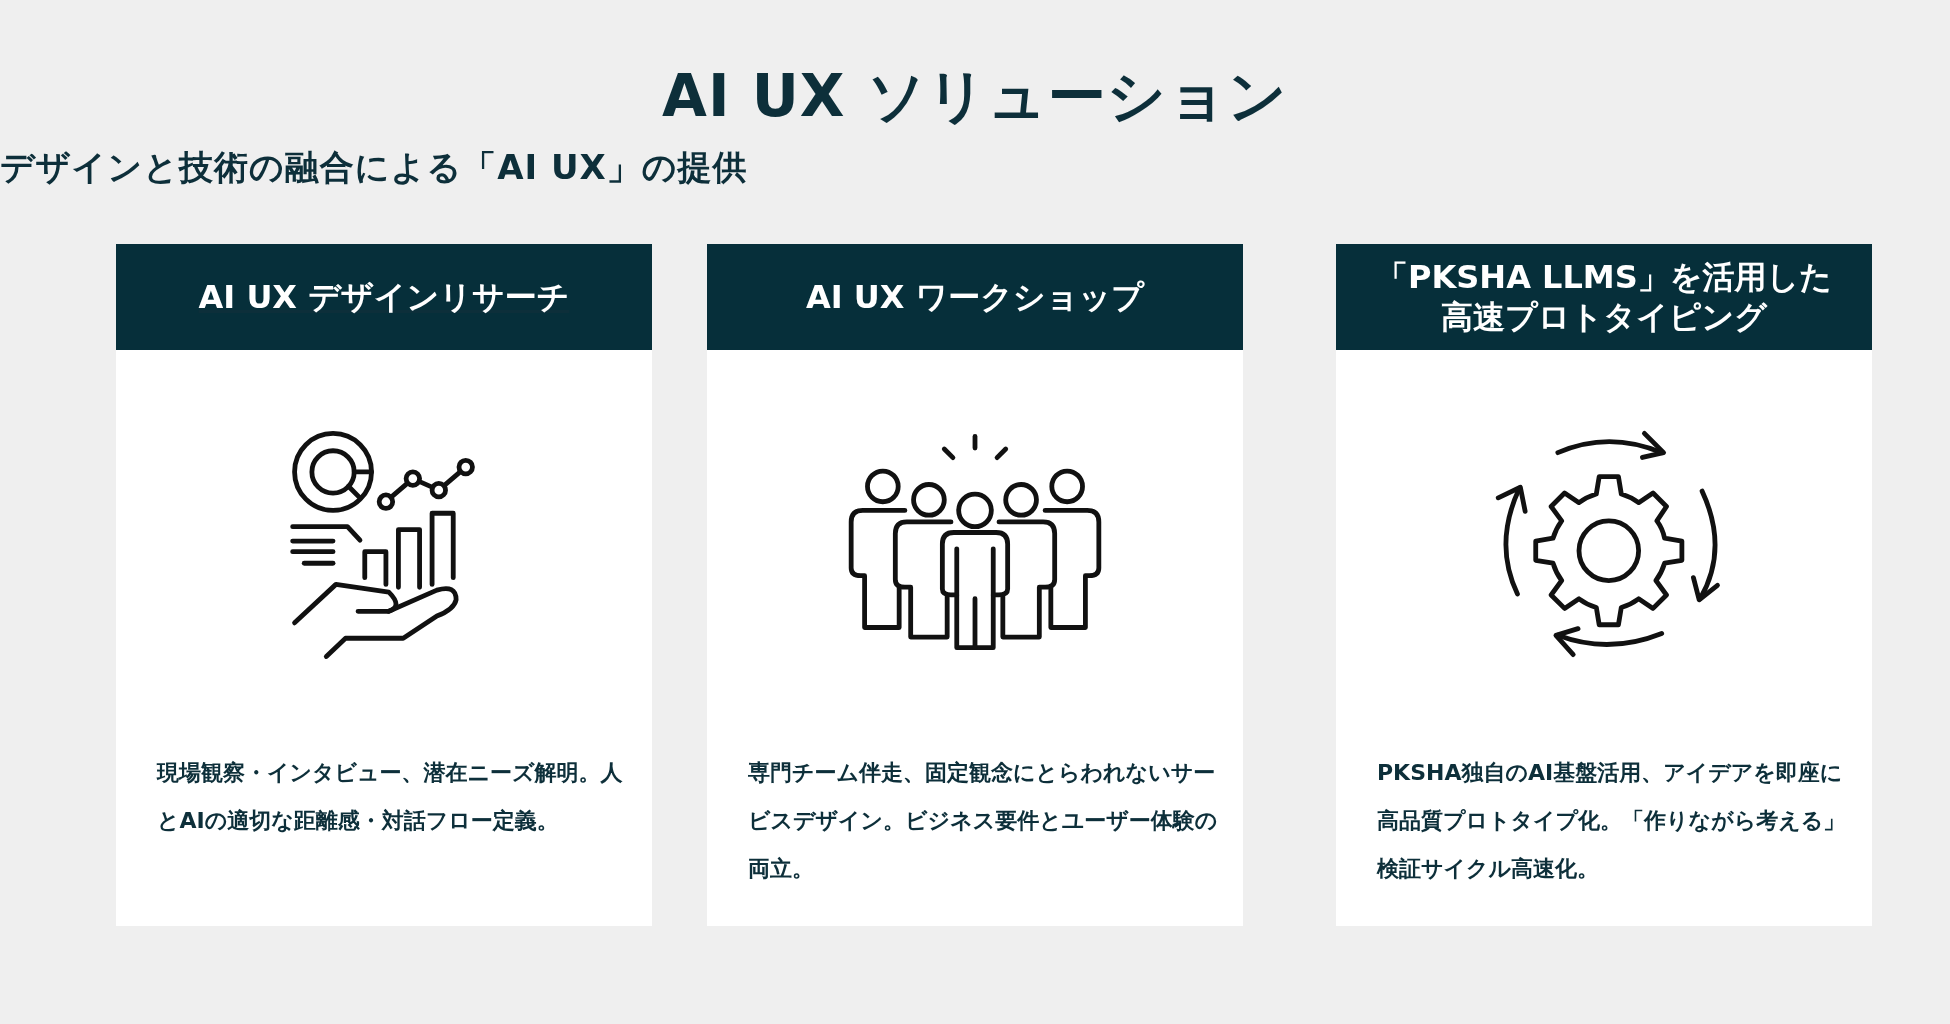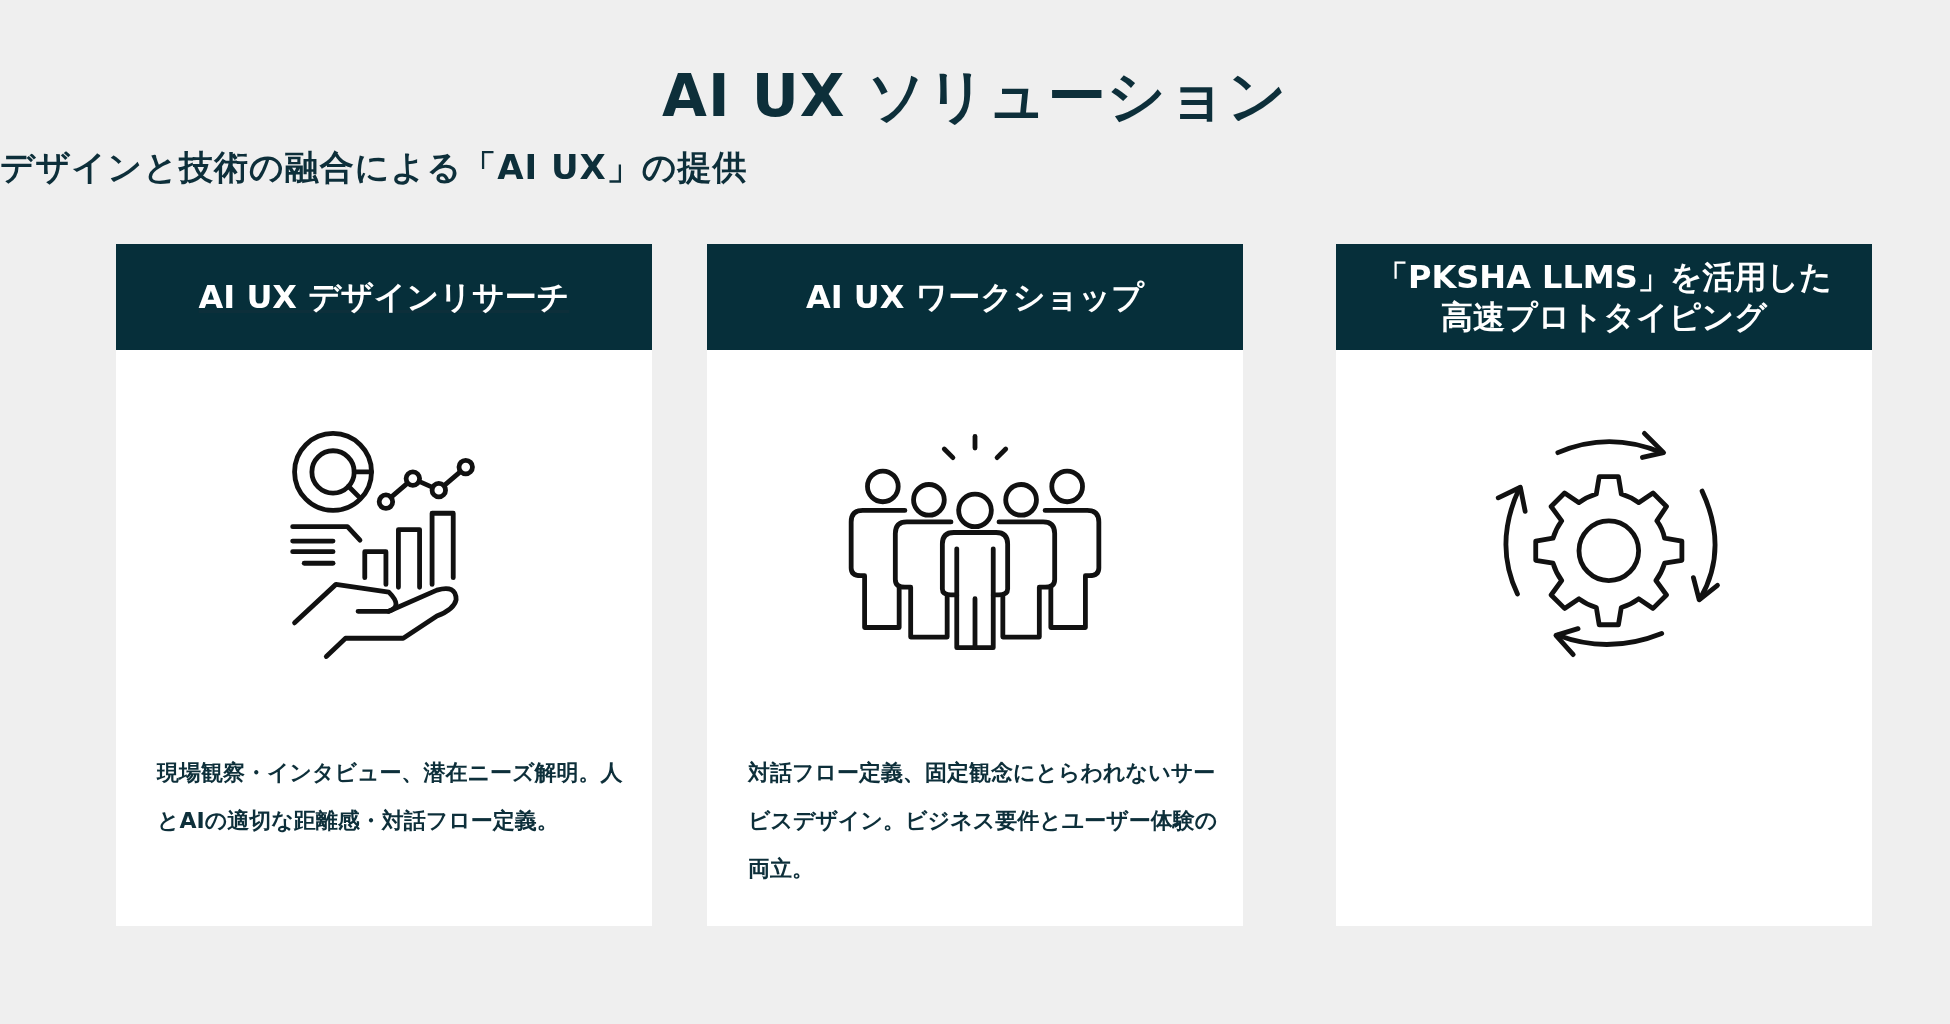--- a/index.html
+++ b/index.html
@@ -93,21 +93,21 @@
       <circle cx="193" cy="79" r="16"></circle>
       <path d="M170 102 L216 102 Q228 102 228 114 L228 162 Q228 170 218 170 L212 170 L212 222 L174 222 L174 170"></path>
 
       <circle cx="145" cy="90" r="17"></circle>
       <path d="M123 113 Q111 113 111 125 L111 172 Q111 178 120 178 L126 178 L126 233 L164 233 L164 178 L170 178 Q179 178 179 172 L179 125 Q179 113 167 113 Z"></path>
       <line x1="126" y1="130" x2="126" y2="178" fill="none"></line>
       <line x1="164" y1="130" x2="164" y2="178" fill="none"></line>
       <line x1="145" y1="182" x2="145" y2="233" fill="none"></line>
     </svg>
   </div>
-  <p class="card-body">対話フロー定義、固定観念にとらわれないサービスデザイン。ビジネス要件とユーザー体験の両立。</p>
+  <p class="card-body">専門チーム伴走、固定観念にとらわれないサービスデザイン。ビジネス要件とユーザー体験の両立。</p>
 </section>
 
 <section class="card" style="left:1336px;">
   <div class="card-header">「PKSHA LLMS」を活用した
 高速プロトタイピング</div>
   <div class="card-icon">
     <svg width="250" height="250" viewBox="0 0 260 260" fill="none" stroke="#111" stroke-width="5" stroke-linecap="round" stroke-linejoin="round">
 
       <path d="M82 35 Q135 12 190 35"></path>
       <polyline points="172,15 192,35 170,40"></polyline>
@@ -115,13 +115,14 @@
       <polyline points="248,173 229,188 223,165"></polyline>
       <path d="M190 223 Q135 245 82 225"></path>
       <polyline points="98,245 80,225 103,218"></polyline>
       <path d="M40 182 Q15 130 42 72"></path>
       <polyline points="20,82 43,71 48,96"></polyline>
 
       <path d="M125 60 L145 60 L148 78 Q158 81 166 87 L181 77 L195 91 L185 106 Q191 114 193 124 L211 127 L211 147 L193 150 Q190 160 184 168 L195 183 L181 197 L166 187 Q158 193 148 196 L145 214 L125 214 L122 196 Q112 193 104 187 L89 197 L75 183 L86 168 Q80 160 77 150 L59 147 L59 127 L77 124 Q80 114 86 106 L75 91 L89 77 L104 87 Q112 81 122 78 Z"></path>
       <circle cx="135" cy="137" r="31"></circle>
     </svg>
   </div>
+  <p class="card-body">PKSHA独自のAI基盤活用、アイデアを即座に高品質プロトタイプ化。「作りながら考える」検証サイクル高速化。</p>
 </section>
 
 </body></html>

